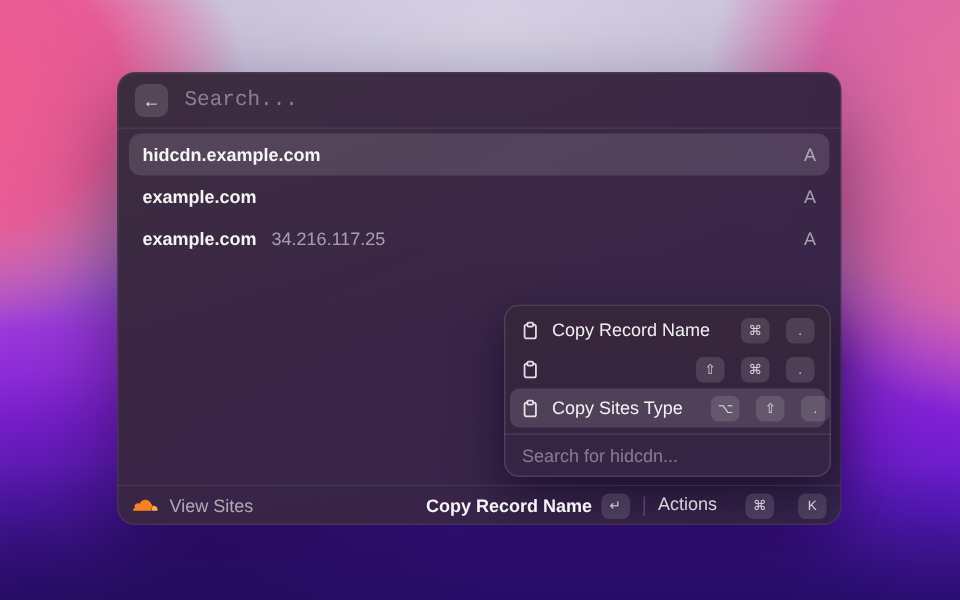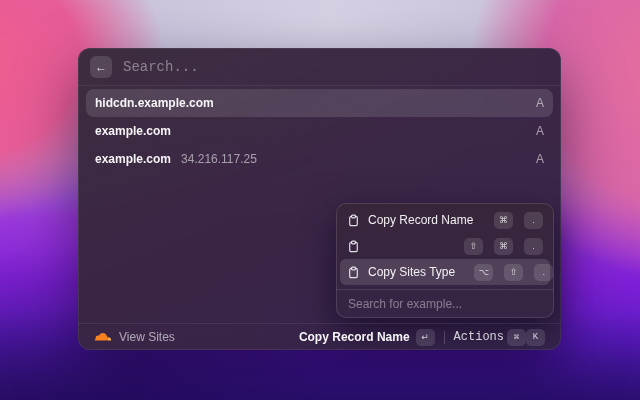--- a/index.html
+++ b/index.html
@@ -87,30 +87,30 @@
   .actions-separator { height: 1px; background: rgba(255,255,255,0.10); }
   .actions-search {
     height: 28px; display: flex; align-items: center; padding: 0 12px;
     font-size: 12px; color: rgba(255,255,255,0.40);
   }
 
   
   .status-bar {
     position: absolute; left: 0; right: 0; bottom: 0; height: 27px;
     border-top: 1px solid rgba(255,255,255,0.08);
-    display: flex; align-items: center; padding: 0 16px;
+    display: flex; align-items: center; padding: 0 10px;
     border-radius: 0 0 12px 12px;
   }
   .cloudflare-icon { width: 18px; height: 11px; flex: 0 0 auto; }
   .view-sites-label { font-size: 12px; color: rgba(255,255,255,0.60); margin-left: 7px; }
   .status-spacer { flex: 1; }
   .primary-action { display: flex; align-items: center; gap: 6px; cursor: pointer; }
   .primary-action-label { font-size: 12px; font-weight: 700; color: rgba(255,255,255,0.95); }
   .status-divider { width: 1px; height: 13px; background: rgba(255,255,255,0.18); margin: 0 9px; }
-  .actions-button { display: flex; align-items: center; gap: 0; cursor: pointer; font-family: Liberation Mono, monospace; }
+  .actions-button { display: flex; gap: 16px; cursor: pointer; }
   .actions-button-label { font-size: 12px; color: rgba(255,255,255,0.80); margin-right: 3px; }
 </style>
 </head>
 <body>
 
 <div class="wallpaper"></div>
 
 <div class="app-window">
 
   <div class="search-header">
@@ -171,21 +171,21 @@
           </svg>
         <span class="action-label">Copy Sites Type</span>
         <span class="action-spacer"></span>
         <span class="keycap">⌥</span>
         <span class="keycap">⇧</span>
         <span class="keycap">.</span>
       </div>
 
     </div>
     <div class="actions-separator"></div>
-    <div class="actions-search">Search for example...</div>
+    <div class="actions-search">Search for hidcdn...</div>
   </div>
 
   <div class="status-bar">
     <svg class="cloudflare-icon" viewBox="0 0 32 18">
       <path fill="#fbad41" d="M25.5 8.5c2.6 0 4.8 1.8 4.8 4.2 0 .6-.1 1.1-.3 1.6h-6.8l1-5.5c.4-.2.8-.3 1.3-.3z"></path>
       <path fill="#f6821f" d="M22.8 6.3c-.9-3-3.7-5.1-7-5.1-3.2 0-5.9 2-6.9 4.8-.6-.3-1.3-.5-2-.5C4.7 5.5 3 7.2 3 9.3c0 .5.1 1 .3 1.4-1.2.5-2 1.7-2 3 0 .2 0 .4.1.6h21.2l1.5-6.6c-.3-.5-.8-1-1.3-1.4z"></path>
     </svg>
     <span class="view-sites-label">View Sites</span>
     <span class="status-spacer"></span>
     <div class="primary-action">

